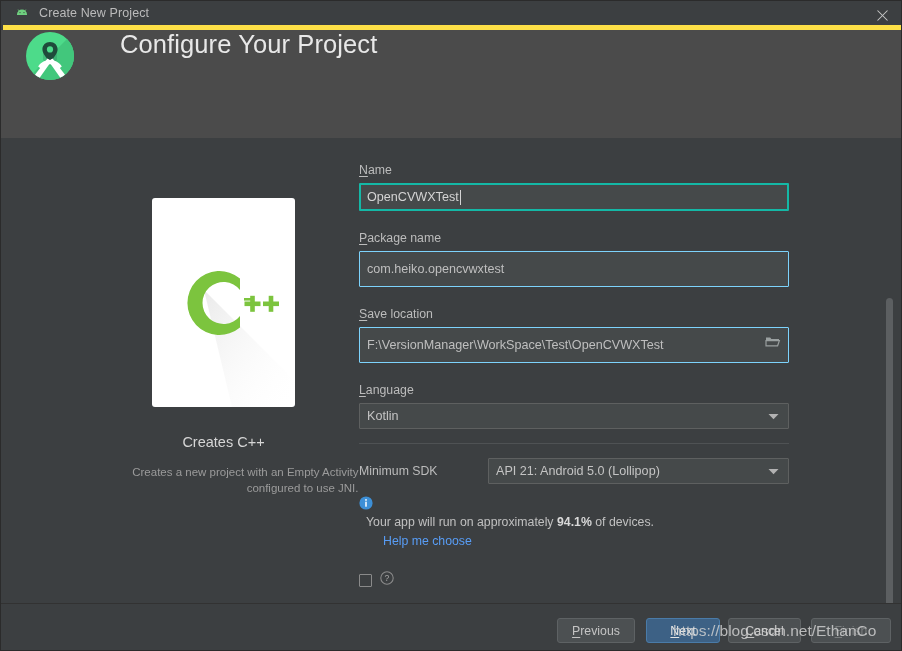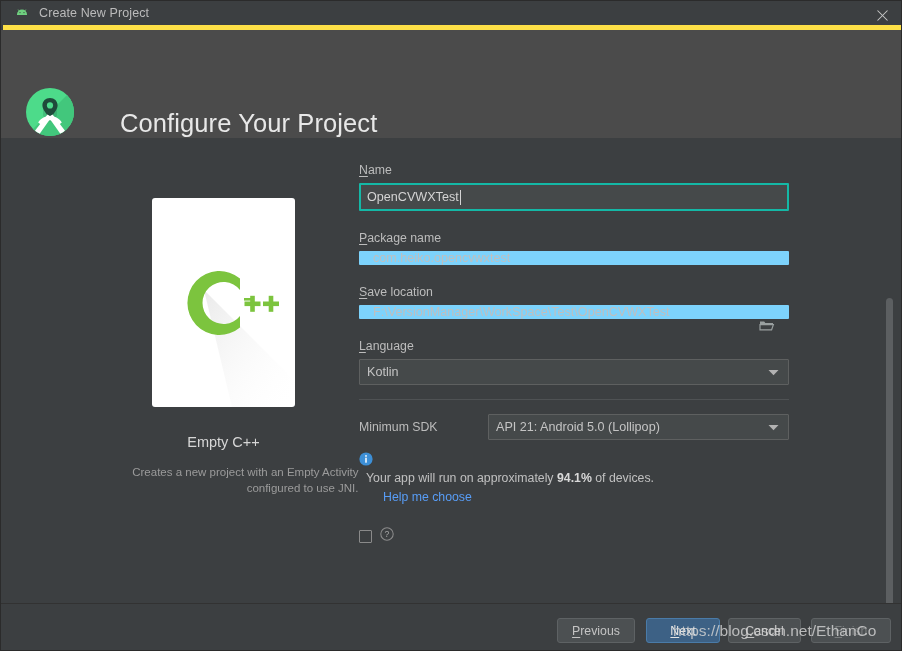--- a/index.html
+++ b/index.html
@@ -44,21 +44,21 @@
     display: flex; align-items: center; justify-content: center;
     cursor: default;
   }
   #close-btn svg { display: block; }
 
   
   #header {
     position: absolute; left: 0; top: 29px;
     width: 902px; height: 108px;
     background: #4b4b4b;
-    display: flex; align-items: flex-end;
+    display: flex; align-items: flex-start;
   }
   #header .studio-logo {
     margin-left: 23px;
     width: 52px; height: 52px;
   }
   #header .header-title {
     margin-left: 44px;
     font-size: 25.5px;
     color: #e8e8e8;
     font-weight: normal;
@@ -107,23 +107,23 @@
   }
   .field-label {
     font-size: 12.3px;
     color: #bcbcbc;
     margin-bottom: 6px;
     display: inline-block;
   }
   .mn { text-decoration: underline; text-underline-offset: 2px; }
 
   .text-input {
-    width: 430px; height: 14px;
+    width: 430px; height: 36px;
     background: #45494a;
-    border: 7px solid #7dd3fc;
+    border: 1px solid #7dd3fc;
     color: #bfbfbf;
     font-size: 12.6px;
     font-family: "Liberation Sans", sans-serif;
     padding: 0 7px;
     display: flex; align-items: center;
     border-radius: 1px;
   }
   .text-input.focused {
     border: 2px solid #14b8a6;
     background: #45494a;
@@ -346,21 +346,21 @@
             <rect x="92" y="100" width="7" height="2.6" fill="#7cc43e"></rect>
             <g fill="#7cc43e">
               <rect x="92.5" y="103.5" width="16" height="4.6"></rect>
               <rect x="98.2" y="97.8" width="4.6" height="16"></rect>
               <rect x="111" y="103.5" width="16" height="4.6"></rect>
               <rect x="116.7" y="97.8" width="4.6" height="16"></rect>
             </g>
           </g>
         </svg>
       </div>
-      <div class="preview-title">Empty C++</div>
+      <div class="preview-title">Creates C++</div>
       <div class="preview-desc">Creates a new project with an Empty Activity configured to use JNI.</div>
     </div>
 
     <div id="form">
 
       <div class="field-row">
         <div class="field-label"><span class="mn">N</span><span>ame</span></div>
         <div class="text-input focused">
           <span>OpenCVWXTest</span>
             <span class="caret"></span>

